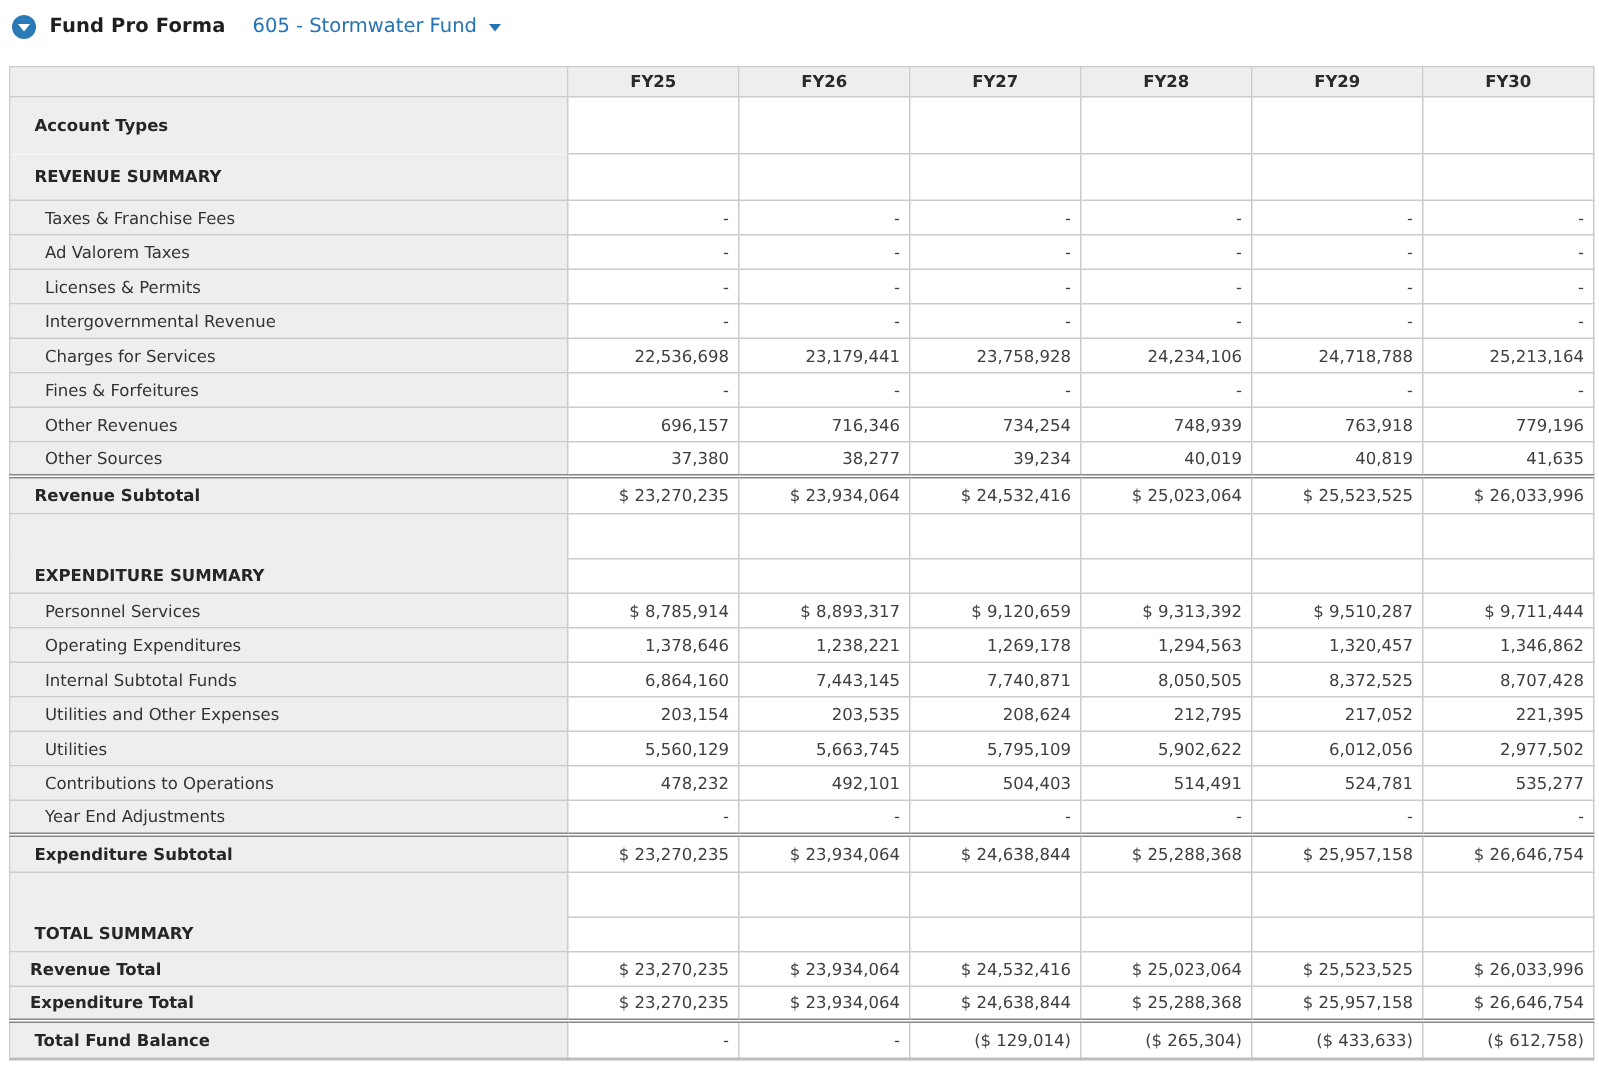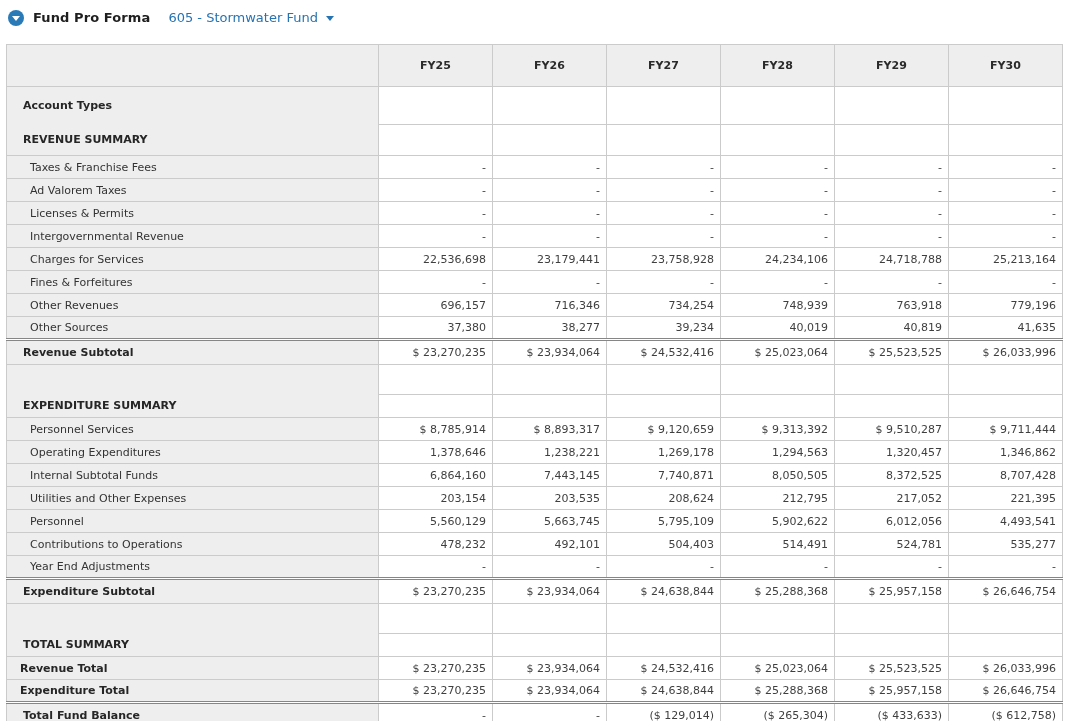--- a/index.html
+++ b/index.html
@@ -22,21 +22,21 @@
              margin-left:8px; margin-top:2px; }
 
   
   .tbl-wrap { margin:8px 3px 0 6px; }
   table { border-collapse:collapse; table-layout:fixed; width:1056px;
           font-size:11px; color:#3f3f3f; }
   col.c-label { width:372px; }
   col.c-fy    { width:114px; }
   th, td { border:1px solid #cbcbcb; overflow:hidden; white-space:nowrap; }
   thead th { background:#eeeeee; font-size:11px; font-weight:bold; color:#2a2a2a;
-             height:42px; text-align:center; }
+             height:20px; text-align:center; }
   td.lbl { background:#eeeeee; color:#333333; padding-left:16px; text-align:left; }
   td.lbl.b { font-weight:bold; color:#262626; }
   td.ind1 { padding-left:23px; font-weight:normal; }
   td.ind2 { padding-left:13px; }
   td.num { text-align:right; padding-right:6px; background:#ffffff; color:#3f3f3f; }
   tr.h38 td { height:38px; }
   tr.h31 td { height:31px; }
   tr.h23 td { height:23px; }
   tr.h25 td { height:25px; }
   tr.gap  td { height:30px; }
@@ -229,27 +229,27 @@
         <tr class="h23">
           <td class="lbl ind1">Utilities and Other Expenses</td>
           <td class="num">203,154</td>
           <td class="num">203,535</td>
           <td class="num">208,624</td>
           <td class="num">212,795</td>
           <td class="num">217,052</td>
           <td class="num">221,395</td>
         </tr>
         <tr class="h23">
-          <td class="lbl ind1">Personnel</td>
+          <td class="lbl ind1">Utilities</td>
           <td class="num">5,560,129</td>
           <td class="num">5,663,745</td>
           <td class="num">5,795,109</td>
           <td class="num">5,902,622</td>
           <td class="num">6,012,056</td>
-          <td class="num">4,493,541</td>
+          <td class="num">2,977,502</td>
         </tr>
         <tr class="h23">
           <td class="lbl ind1">Contributions to Operations</td>
           <td class="num">478,232</td>
           <td class="num">492,101</td>
           <td class="num">504,403</td>
           <td class="num">514,491</td>
           <td class="num">524,781</td>
           <td class="num">535,277</td>
         </tr>

